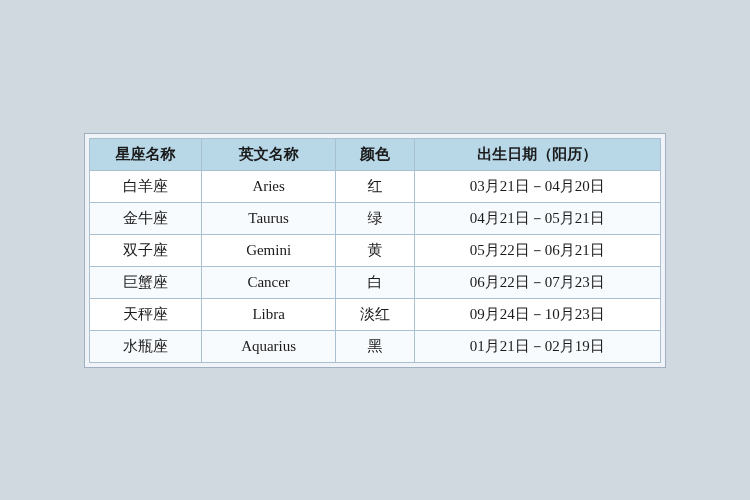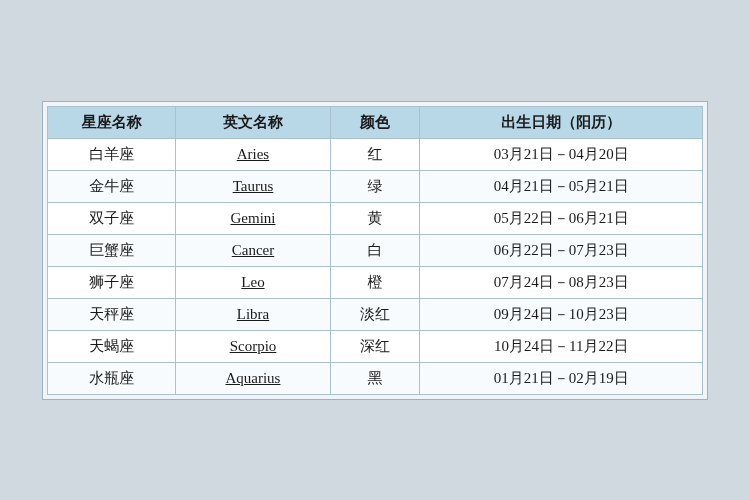--- a/index.html
+++ b/index.html
@@ -19,21 +19,21 @@
     }
 
     .table-container {
       background-color: #f0f4f8;
       border: 1px solid #a0b0c0;
       padding: 4px;
     }
 
     table {
       border-collapse: collapse;
-      width: 656px;
+      width: 572px;
     }
 
     th, td {
       border: 1px solid #a8c0d0;
       padding: 6px 10px;
       text-align: center;
       font-size: 15px;
       color: #1a1a1a;
     }
 
@@ -54,21 +54,20 @@
     tbody tr:nth-child(even) {
       background-color: #f8fbfd;
     }
 
     td:first-child {
       width: 100px;
     }
 
     td:nth-child(2) {
       width: 120px;
-      text-decoration: underline;
     }
 
     td:nth-child(3) {
       width: 70px;
     }
 
     td:nth-child(4) {
       width: 220px;
     }
   </style>
@@ -104,36 +103,24 @@
           <td>黄</td>
           <td>05月22日－06月21日</td>
         </tr>
         <tr>
           <td>巨蟹座</td>
           <td>Cancer</td>
           <td>白</td>
           <td>06月22日－07月23日</td>
         </tr>
         <tr>
-          <td>狮子座</td>
-          <td>Leo</td>
-          <td>橙</td>
-          <td>07月24日－08月23日</td>
-        </tr>
-        <tr>
           <td>天秤座</td>
           <td>Libra</td>
           <td>淡红</td>
           <td>09月24日－10月23日</td>
-        </tr>
-        <tr>
-          <td>天蝎座</td>
-          <td>Scorpio</td>
-          <td>深红</td>
-          <td>10月24日－11月22日</td>
         </tr>
         <tr>
           <td>水瓶座</td>
           <td>Aquarius</td>
           <td>黑</td>
           <td>01月21日－02月19日</td>
         </tr>
       </tbody>
   </table>
 </div>

